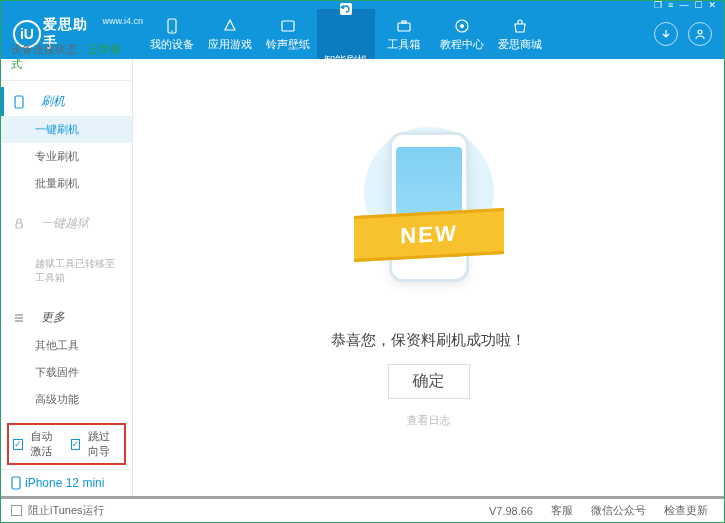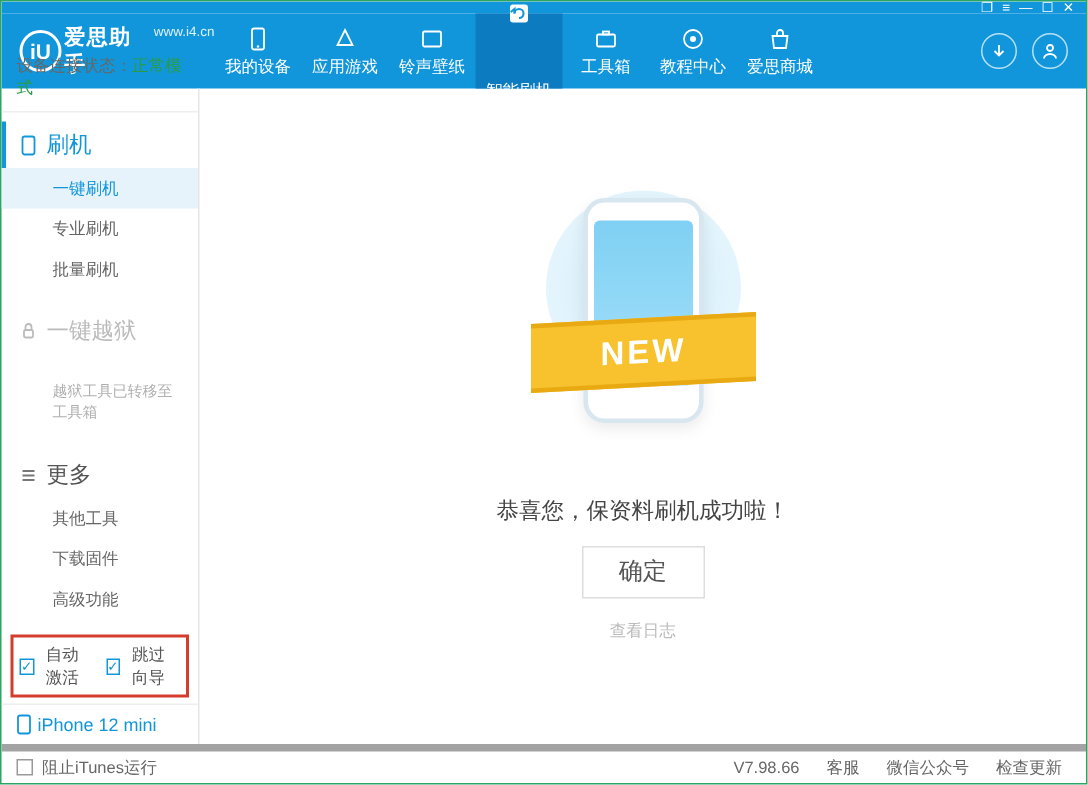--- a/index.html
+++ b/index.html
@@ -16,39 +16,39 @@
 .nav-item { width: 58px; display: flex; flex-direction: column; align-items: center; justify-content: center; gap: 2px; font-size: 11px; cursor: pointer; }
 .nav-item.active { background: #0d7bc0; gap: 36px; }
 .nav-icon { width: 18px; height: 18px; display: flex; align-items: center; justify-content: center; }
 .header-right { display: flex; gap: 10px; align-items: center; }
 .circle-btn { width: 24px; height: 24px; border: 1.5px solid rgba(255,255,255,0.7); border-radius: 50%; display: flex; align-items: center; justify-content: center; cursor: pointer; }
 .body { display: flex; height: 437px; }
 .sidebar { width: 132px; border-right: 1px solid #e5e5e5; display: flex; flex-direction: column; justify-content: flex-end; }
 .status-row { padding: 8px 10px; font-size: 11px; color: #666; border-bottom: 1px solid #eee; }
 .status-val { color: #2a9c3e; }
 .side-section { padding: 6px 0; }
-.side-head { display: flex; align-items: center; gap: 6px; padding: 6px 12px; color: #555; font-size: 15px; }
+.side-head { display: flex; align-items: center; gap: 16px; padding: 6px 12px; color: #555; font-size: 12px; font-style: italic; }
 .side-head.blue { color: #1296db; border-left: 3px solid #1296db; padding-left: 9px; }
 .side-sub { padding: 6px 0 6px 34px; font-size: 11px; color: #666; cursor: pointer; }
 .side-sub.active { background: #e6f3fb; color: #1296db; }
 .side-note { font-size: 10px; color: #b0b0b0; padding: 4px 0 6px 34px; line-height: 1.4; margin-top: 15px; }
 .checkbox-row { border: 2px solid #d43c2e; margin: 4px 6px; padding: 4px 4px; display: flex; gap: 8px; align-items: center; font-size: 11px; color: #555; }
 .cb { width: 11px; height: 11px; border: 1px solid #1296db; display: inline-flex; align-items: center; justify-content: center; color: #1296db; font-size: 9px; }
 .device-block { padding: 6px 10px; border-top: 1px solid #eee; }
 .device-name { color: #1296db; font-size: 12px; display: flex; align-items: center; gap: 4px; }
 .main { flex: 1; display: flex; flex-direction: column; align-items: center; justify-content: center; gap: 14px; position: relative; }
 .phone-illus { width: 150px; height: 190px; position: relative; }
 .phone-body { position: absolute; left: 35px; top: 5px; width: 80px; height: 150px; background: #fff; border: 3px solid #d7e6ef; border-radius: 14px; box-shadow: 0 4px 10px rgba(0,0,0,0.08); }
 .phone-screen { position: absolute; left: 42px; top: 20px; width: 66px; height: 110px; background: linear-gradient(#7fd0f3,#a4e0fa); border-radius: 4px; }
 .new-banner { position: absolute; left: 0; top: 85px; width: 150px; height: 46px; background: #f7c22d; transform: skewY(-3deg); display: flex; align-items: center; justify-content: center; color: #fff; font-weight: bold; font-size: 22px; letter-spacing: 2px; border-top: 3px solid #e8a912; border-bottom: 3px solid #e8a912; }
 .circle-bg { position: absolute; left: 10px; top: 0; width: 130px; height: 130px; border-radius: 50%; background: radial-gradient(#d4eefb,#eaf7fd); z-index: -1; }
 .success-text { font-size: 15px; color: #444; }
 .ok-btn { border: 1px solid #ddd; background: #fff; padding: 6px 24px; font-size: 16px; color: #555; cursor: pointer; }
 .log-link { font-size: 11px; color: #bbb; cursor: pointer; }
-.footer { height: 26px; border-top: 5px solid #a3a3a3; display: flex; align-items: center; padding: 0 10px; font-size: 11px; color: #666; gap: 6px; }
+.footer { height: 26px; border-top: 3px solid #a3a3a3; display: flex; align-items: center; padding: 0 10px; font-size: 11px; color: #666; gap: 6px; }
 .footer .spacer { flex: 1; }
 .footer-item { cursor: pointer; padding: 0 6px; }
 .footer .cb2 { width: 11px; height: 11px; border: 1px solid #999; display: inline-block; }
 svg { display: block; }
 </style>
 </head>
 <body>
 
 <div class="titlebar">
   <span>❐</span>

